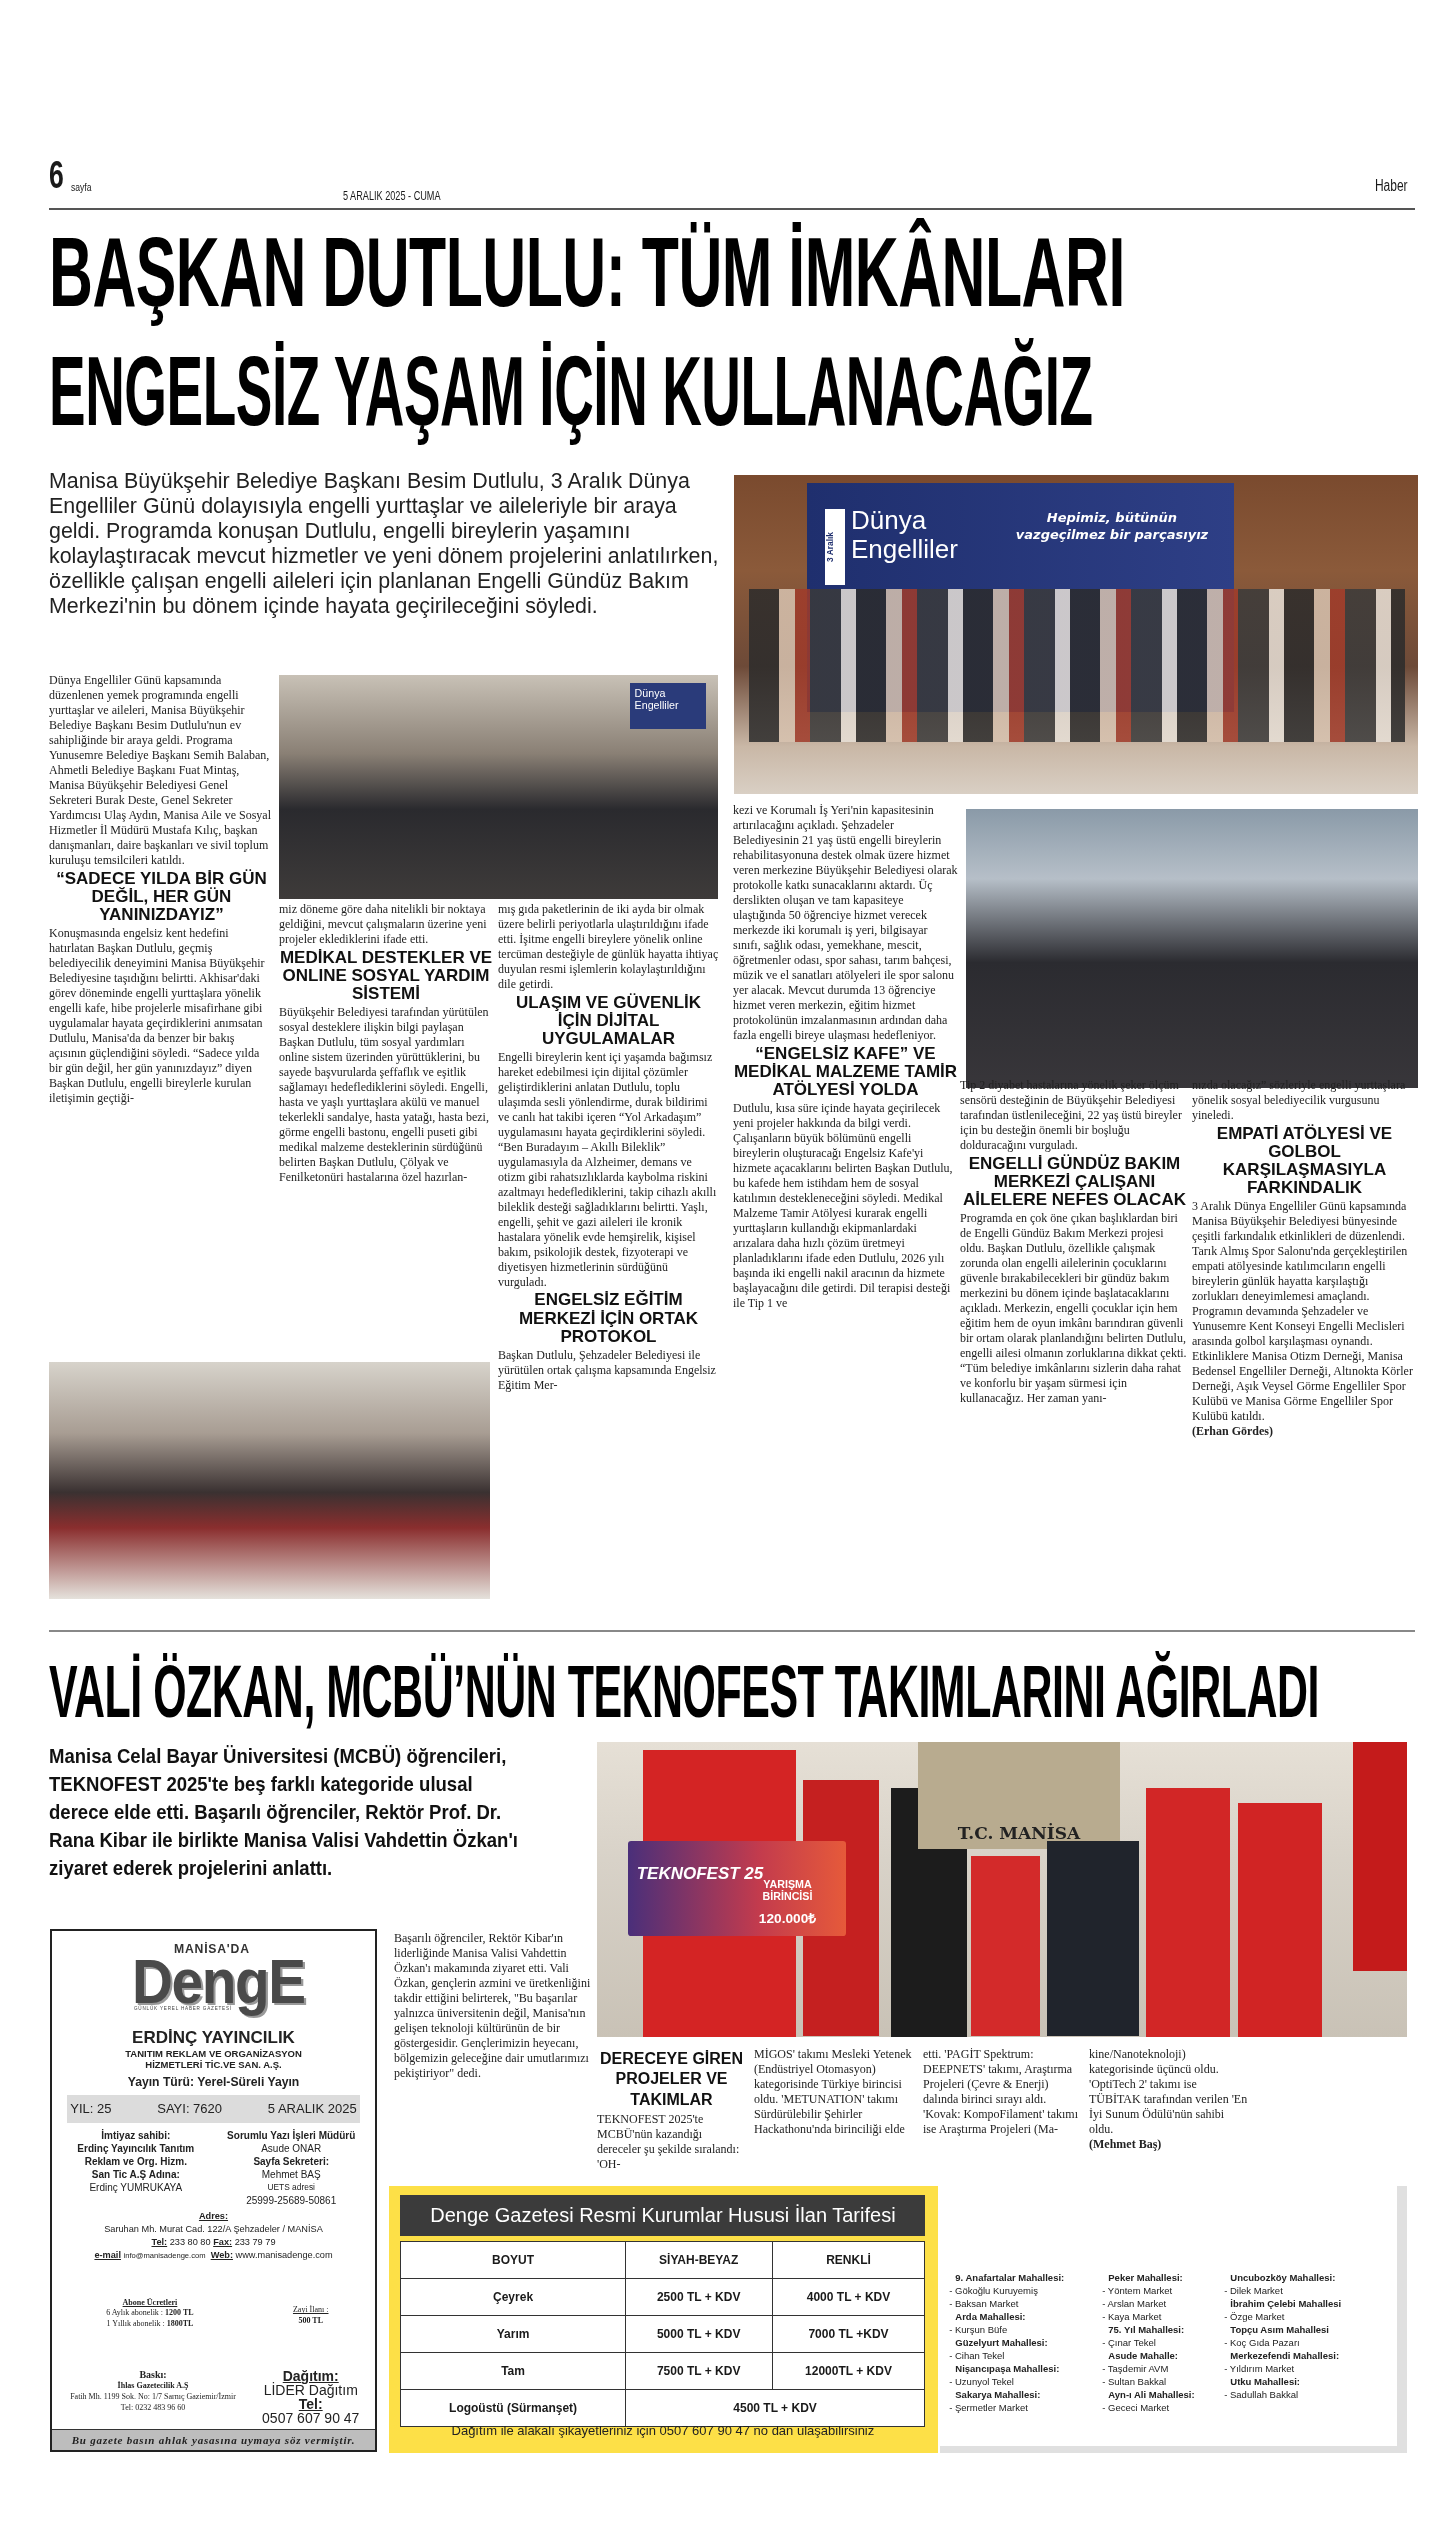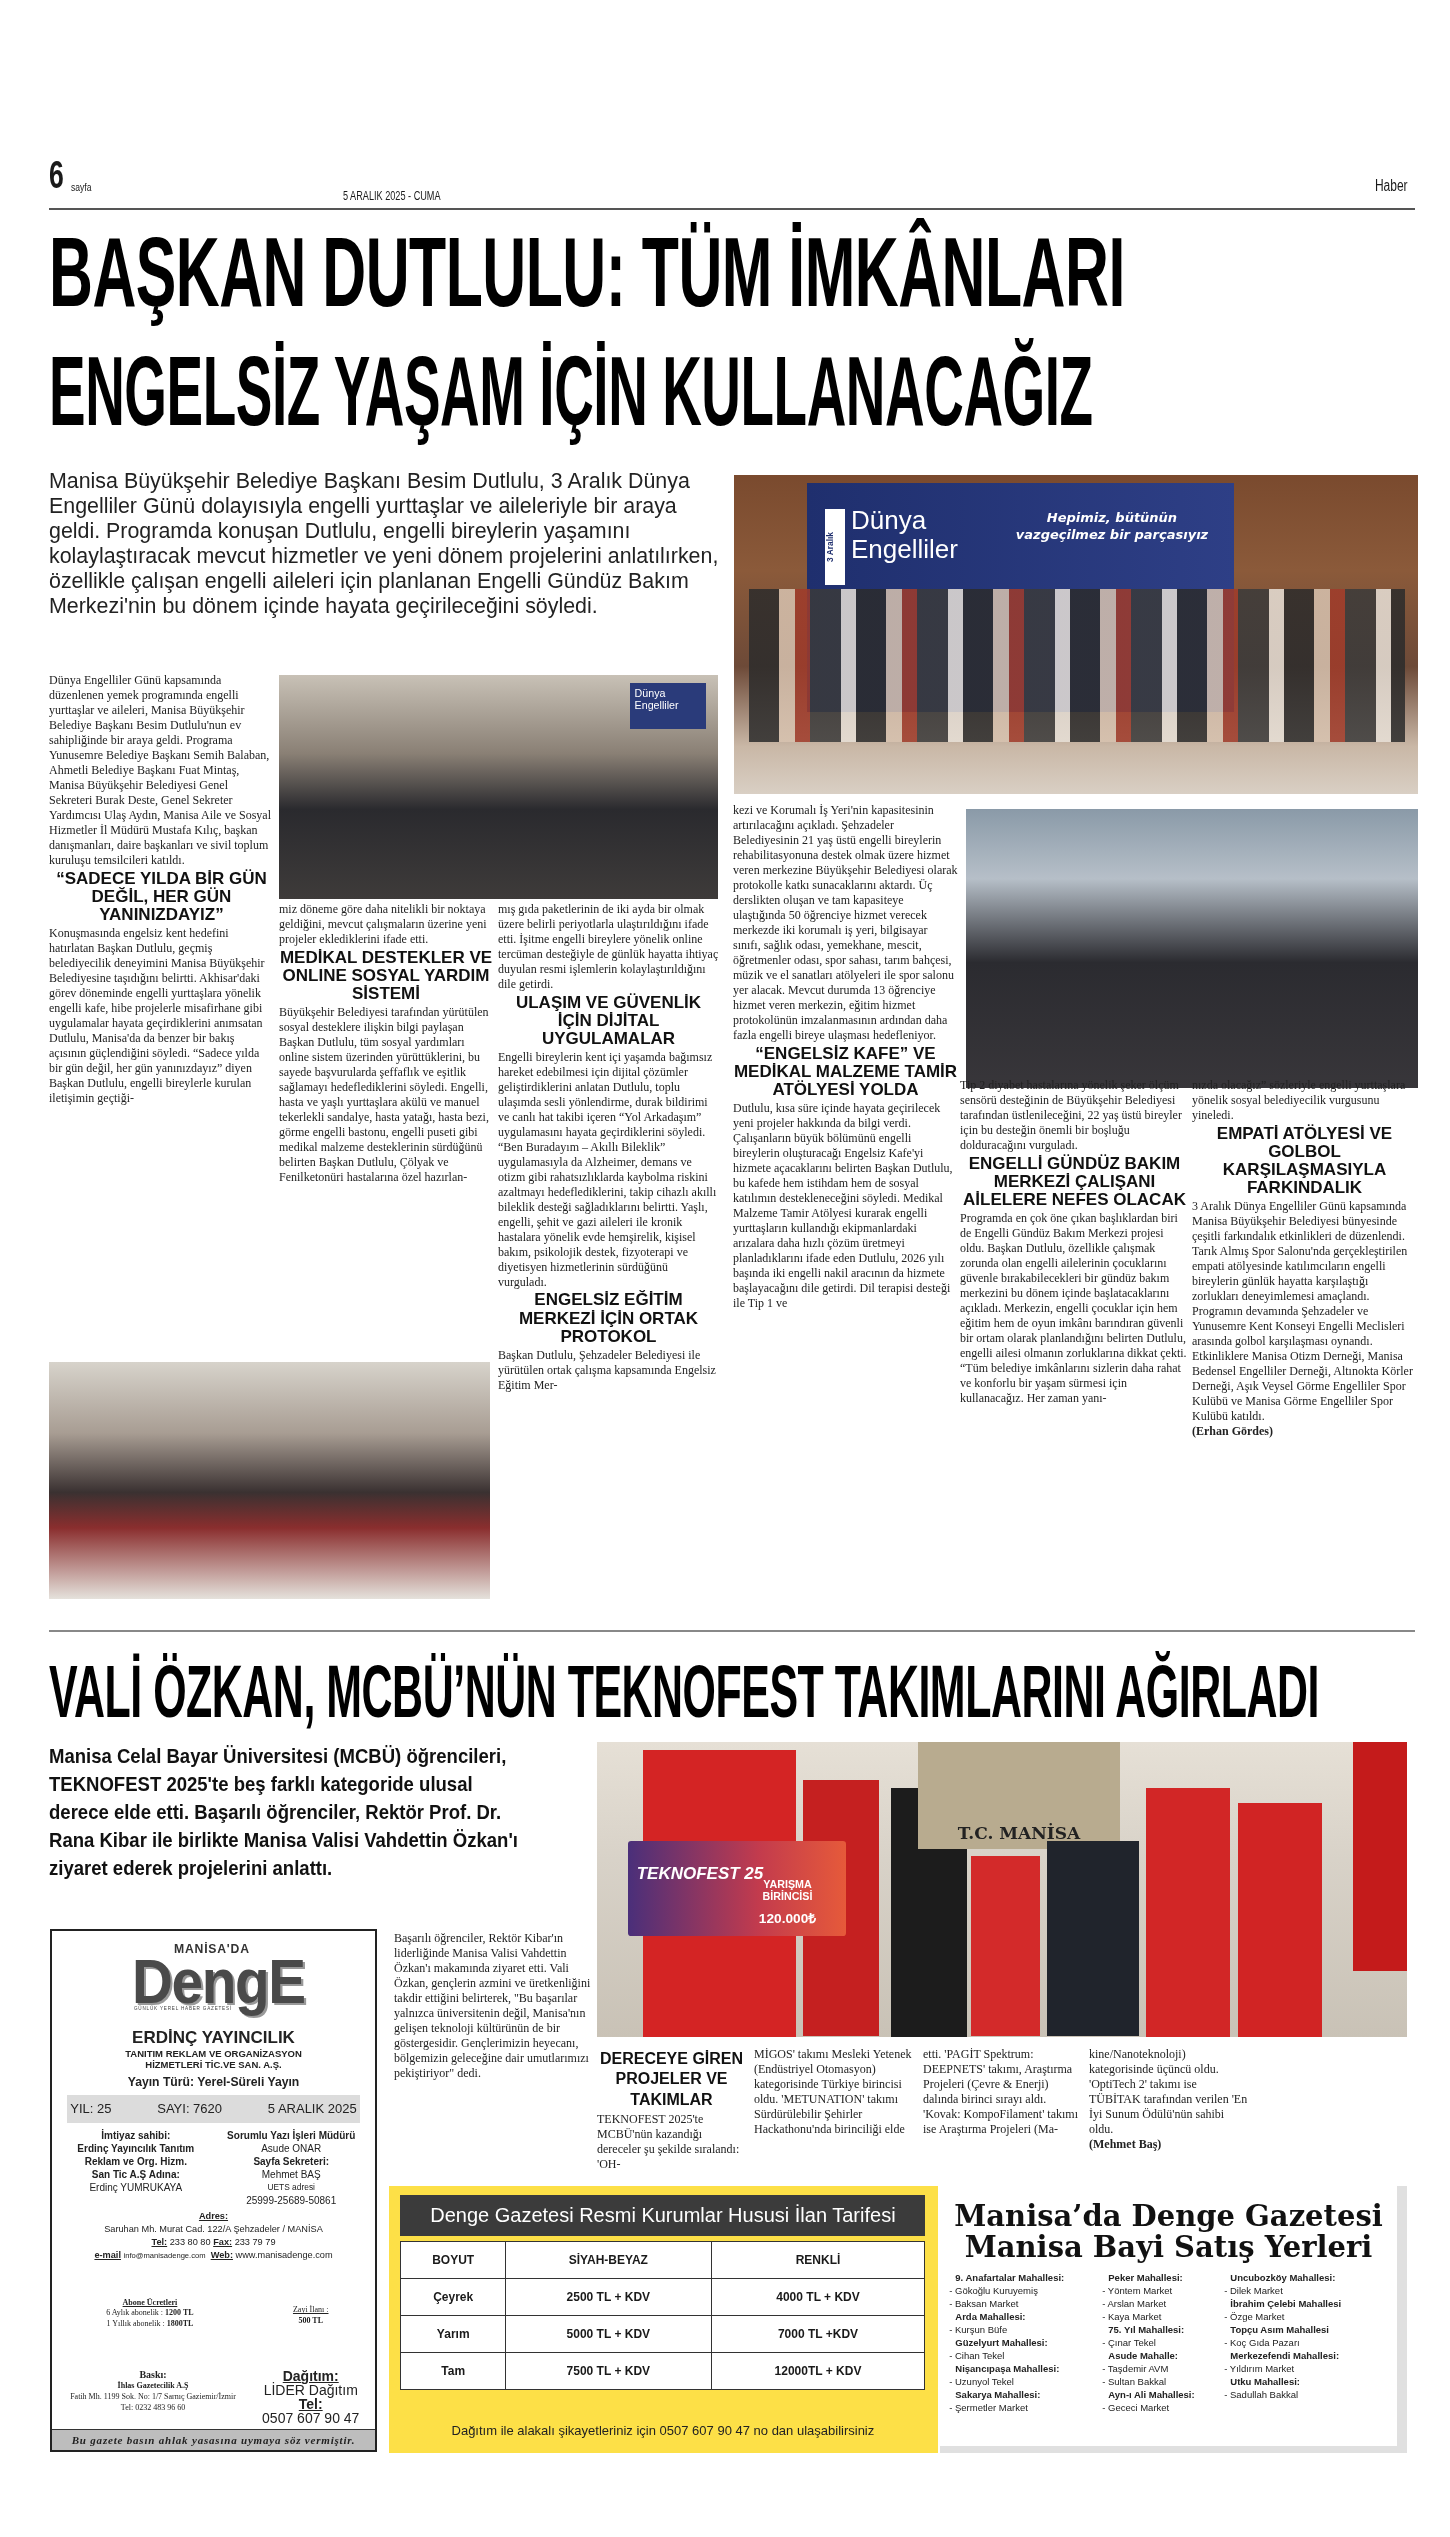--- a/index.html
+++ b/index.html
@@ -256,30 +256,30 @@
     <tr>
       <td>Yarım</td>
       <td>5000 TL + KDV</td>
       <td>7000 TL +KDV</td>
     </tr>
     <tr>
       <td>Tam</td>
       <td>7500 TL + KDV</td>
       <td>12000TL + KDV</td>
     </tr>
+    <tr>
+      <td>Logoüstü (Sürmanşet)</td>
+      <td colspan="2">4500 TL + KDV</td>
+    </tr>
   </tbody>
     </table>
   <div class="tariff-note">Dağıtım ile alakalı şikayetleriniz için 0507 607 90 47 no dan ulaşabilirsiniz</div>
 </div>
 
 <div class="dealer-box">
-  <div class="dealer-title">
-    <div>Manisa’da Denge Gazetesi</div>
-    <div>Manisa Bayi Satış Yerleri</div>
-  </div>
   <div class="dealer-cols">
     <div class="dealer-col" id="dcol1" style="width:153px;">
         <div class="h">9. Anafartalar Mahallesi:</div>
         <div>- Gökoğlu Kuruyemiş</div>
         <div>- Baksan Market</div>
         <div class="h">Arda Mahallesi:</div>
         <div>- Kurşun Büfe</div>
         <div class="h">Güzelyurt Mahallesi:</div>
         <div>- Cihan Tekel</div>
         <div class="h">Nişancıpaşa Mahallesi:</div>

